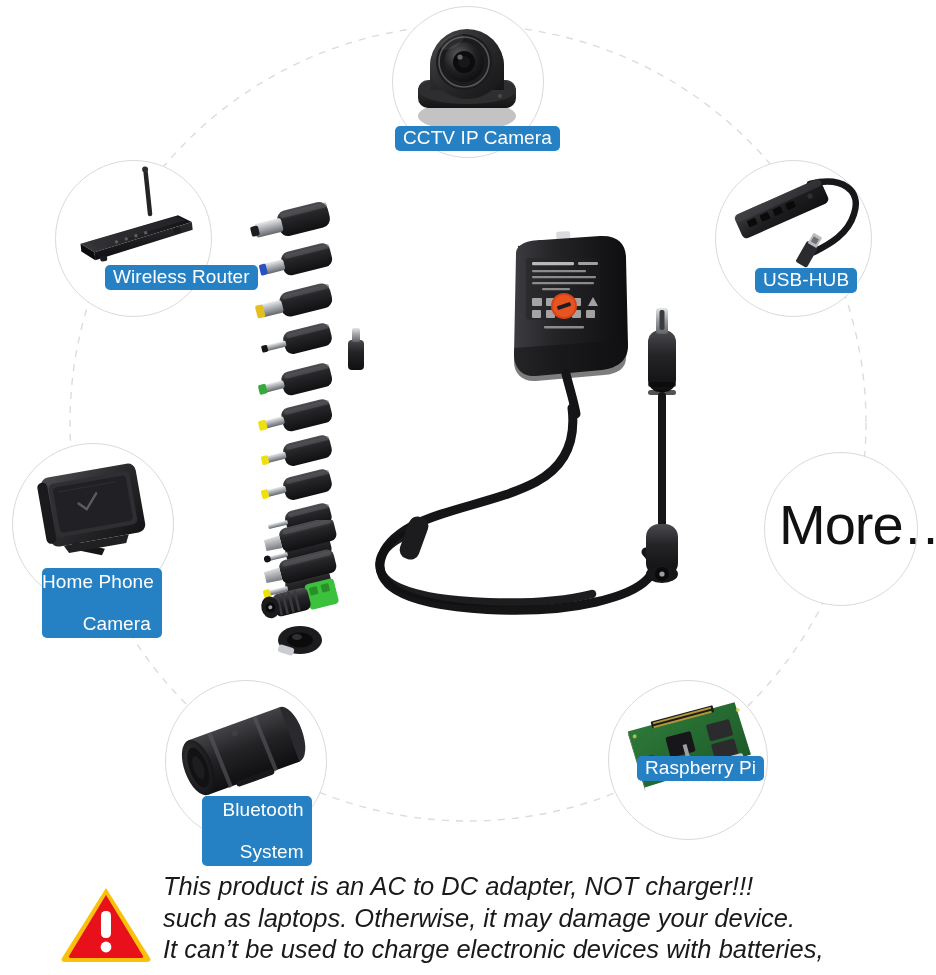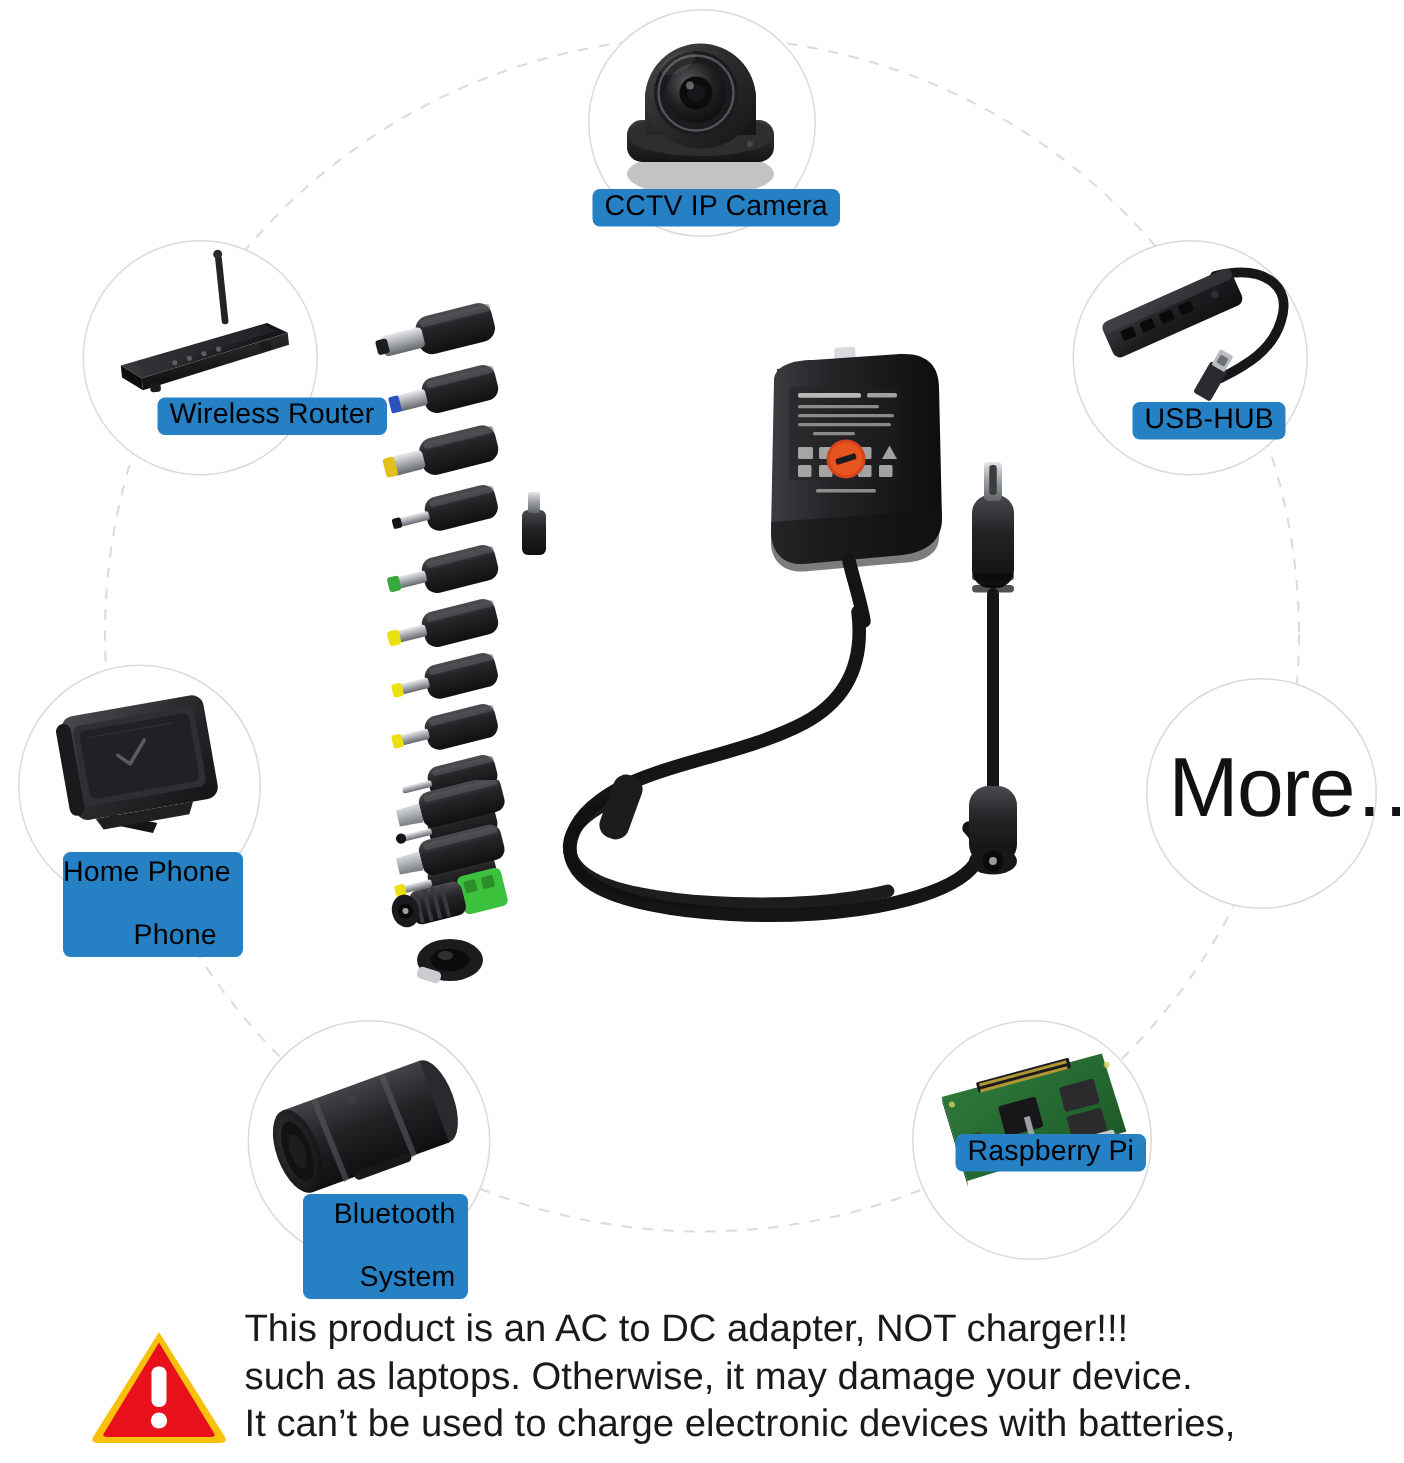--- a/index.html
+++ b/index.html
@@ -13,35 +13,35 @@
   .ring svg{position:absolute;left:0;top:0;}
 
   
   .node{position:absolute;border-radius:50%;
         border:1px solid #dadada;background:#ffffff;}
 
   
   .art{position:absolute;}
 
   
-  .badge{position:absolute;background:#2580c4;color:#000000;
+  .badge{position:absolute;background:#2580c4;color:#ffffff;
          border-radius:5px;padding:2px 8px 3px 8px;
          font-size:19px;line-height:20px;white-space:pre;
          text-align:center;letter-spacing:.1px;z-index:30;}
   .badge.two{line-height:21px;padding:3px 8px 4px 0;}
-  .badge.cyan{color:#000000;}
+  .badge.cyan{color:#ffffff;}
 
   .more-text{position:absolute;font-size:56px;color:#111;
              letter-spacing:-1px;z-index:30;}
 
   
   .warn{position:absolute;left:0;top:862px;width:936px;height:113px;}
   .warn-icon{position:absolute;left:60px;top:884px;width:92px;height:80px;}
   .warn-text{position:absolute;left:163px;top:871px;width:760px;
-             font-size:25.5px;line-height:31.5px;color:#1a1a1a;}
+             font-size:25.5px;line-height:31.5px;color:#1a1a1a;font-style:italic;}
   .warn-line{white-space:pre;}
 
   
   .dev{position:absolute;left:0;top:0;width:100%;height:100%;}
 </style>
 </head>
 <body>
 
 <div class="stage">
 
@@ -167,21 +167,21 @@
         <rect x="25" y="25" width="82" height="54" rx="5" fill="#2f2f33"></rect>
         <rect x="29" y="29" width="74" height="46" rx="4" fill="#202024" opacity=".9"></rect>
         <path d="M34 34 L92 34" stroke="#3c3c41" stroke-width="1" opacity=".5"></path>
         <path d="M52 49 l7 7 l12 -14" fill="none" stroke="#8d8d93" stroke-width="2.4" stroke-linecap="round" stroke-linejoin="round" opacity=".55"></path>
         <rect x="14" y="22" width="10" height="62" rx="5" fill="#1a1a1d"></rect>
         <path d="M30 88 L96 88 L92 96 L34 96 Z" fill="#202023"></path>
       </g>
     </svg>
   </div>
   <div class="badge two" style="left:42px;top:568px;"><span>Home Phone</span><br>
-       <span>Phone</span></div>
+       <span>Camera</span></div>
 
   <div class="node" style="left:165px;top:680px;width:160px;height:160px;"></div>
   <div class="art" style="left:172px;top:692px;width:150px;height:115px;">
     <svg class="dev" viewBox="0 0 150 115">
       <defs>
         <linearGradient id="spkG" x1="0" y1="0" x2="0" y2="1">
           <stop offset="0" stop-color="#434347"></stop>
             <stop offset=".45" stop-color="#232326"></stop>
           <stop offset="1" stop-color="#0f0f11"></stop>
         </linearGradient>

